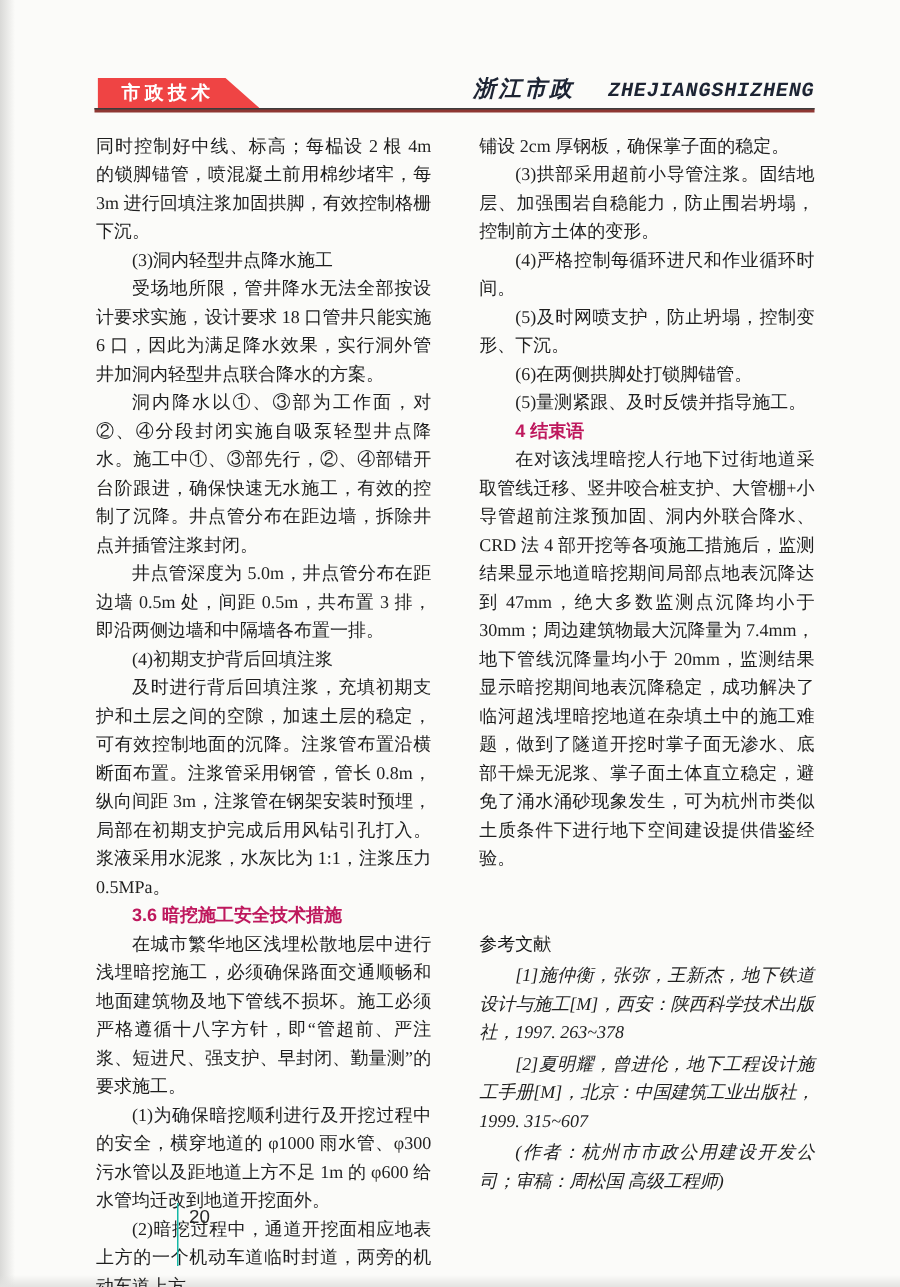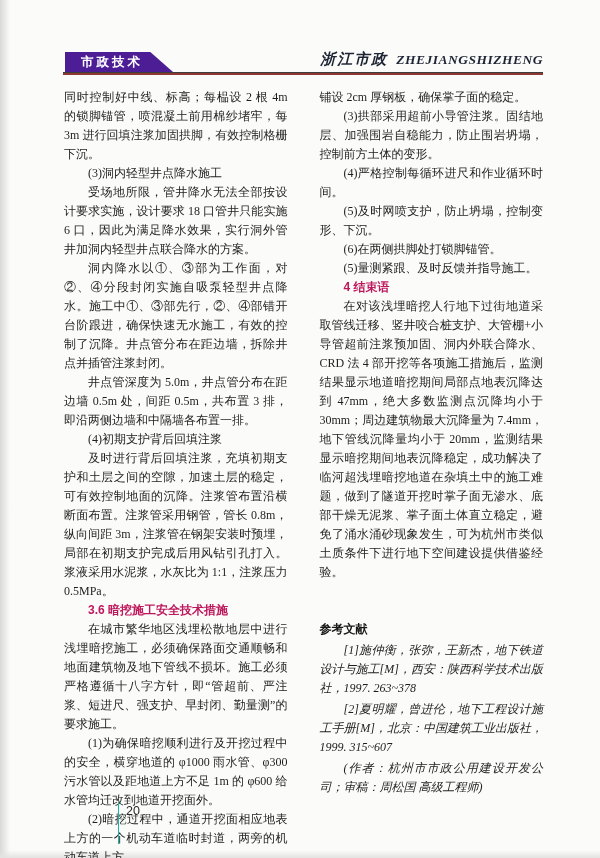--- a/index.html
+++ b/index.html
@@ -18,49 +18,49 @@
     background:linear-gradient(to top, #e3e3e1, rgba(251,251,249,0));
   }
   
   .header { position:absolute; top:52px; left:63px; right:57px; height:24px; }
   .header-rule {
     position:absolute; left:0; right:0; top:20px; height:3px;
     border-top:1px solid #3c3c3c; background:#8e3733;
   }
   .tab {
     position:absolute; left:2px; top:0; width:108px; height:20px;
-    background:#4c1d95; color:#ffffff;
+    background:#ef4444; color:#ffffff;
     font-family:"Liberation Sans", sans-serif; font-weight:700;
     font-size:12.5px; line-height:20px; letter-spacing:3px;
     text-align:center; z-index:2;
     clip-path:polygon(0 0, 79% 0, 100% 100%, 0 100%);
     padding-right:14px;
   }
   .journal {
     position:absolute; right:0; top:-2px; height:20px; z-index:2;
     white-space:nowrap; color:#1d2433;
     font-style:italic; font-weight:700;
   }
-  .journal-cn { font-size:15px; letter-spacing:2px; margin-right:8px; }
-  .journal-en { font-family:Liberation Serif, serif; font-size:13.5px; letter-spacing:0.5px; }
+  .journal-cn { font-size:15px; letter-spacing:2px; margin-right:22px; }
+  .journal-en { font-family:Liberation Mono, monospace; font-size:13.5px; letter-spacing:0.5px; }
   
   .content {
     position:absolute; top:88px; left:64px; right:57px;
     display:flex; gap:32px;
   }
   .col { width:231px; color:#1e1e1e; font-size:12px; line-height:19px;
          text-align:justify; text-justify:inter-ideograph; }
   .para { text-indent:0; }
   .ind  { text-indent:2em; }
   .head {
     font-family:"Liberation Sans", sans-serif; font-weight:700;
     text-indent:2em; color:#be185d;
   }
   .ref-head {
-    font-family:"Liberation Sans", sans-serif; font-weight:700;
+    font-family:"Liberation Sans", sans-serif; font-weight:400;
     margin-top:38px; text-indent:0; color:#161616;
   }
   .ref { font-style:italic; text-indent:2em; margin-top:2px; }
   .author { font-style:italic; text-indent:2em; margin-top:2px; }
   
   .footer {
     position:absolute; left:118px; bottom:14px; height:42px;
     border-left:1px solid #14b8a6; padding-left:7px;
     font-family:"Liberation Sans", sans-serif; font-size:12.5px; color:#2a2a2a;
   }

